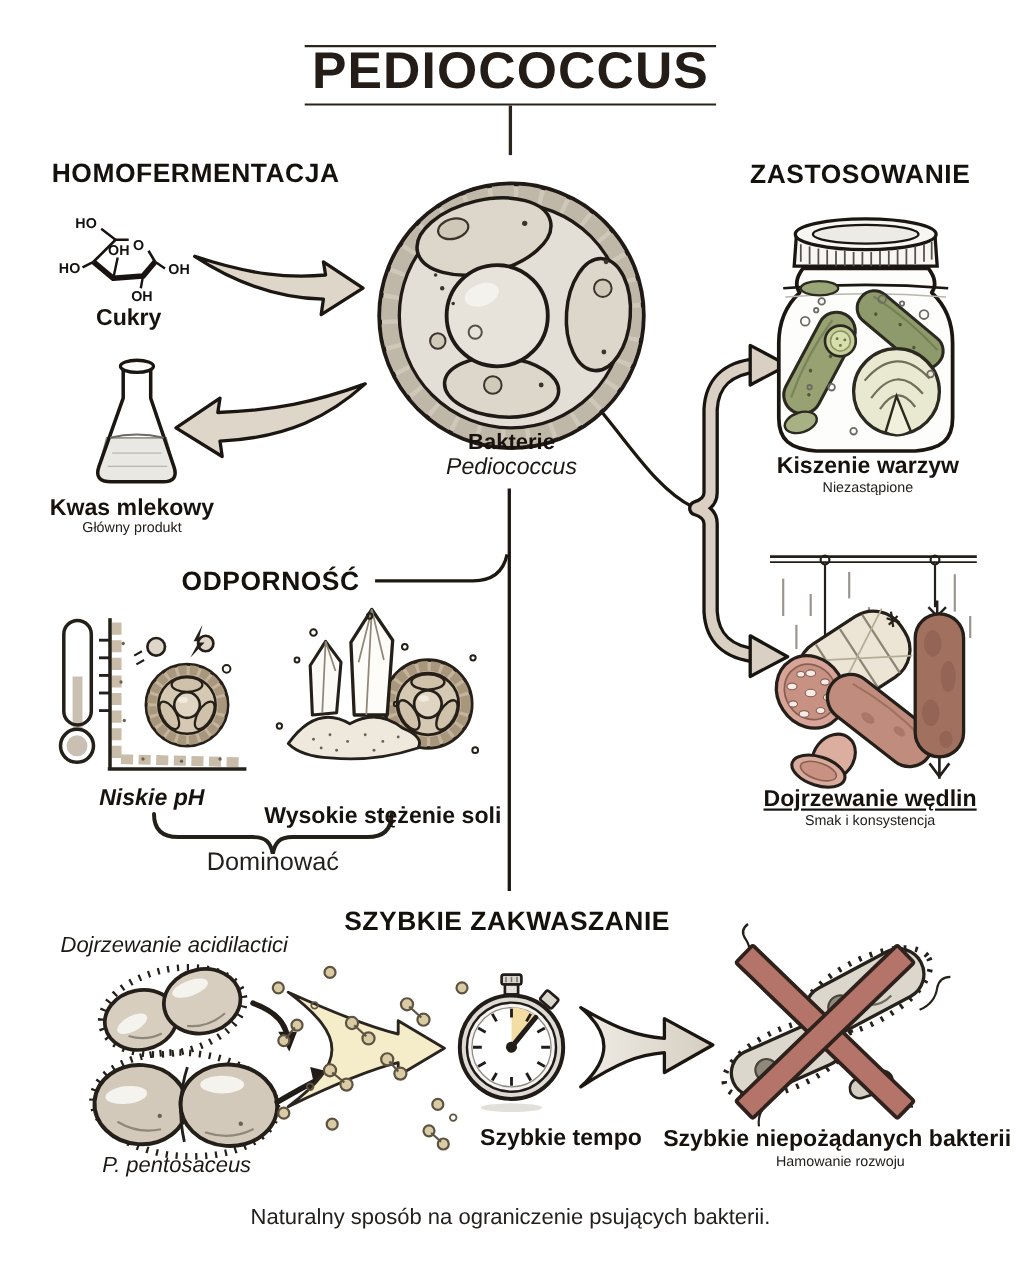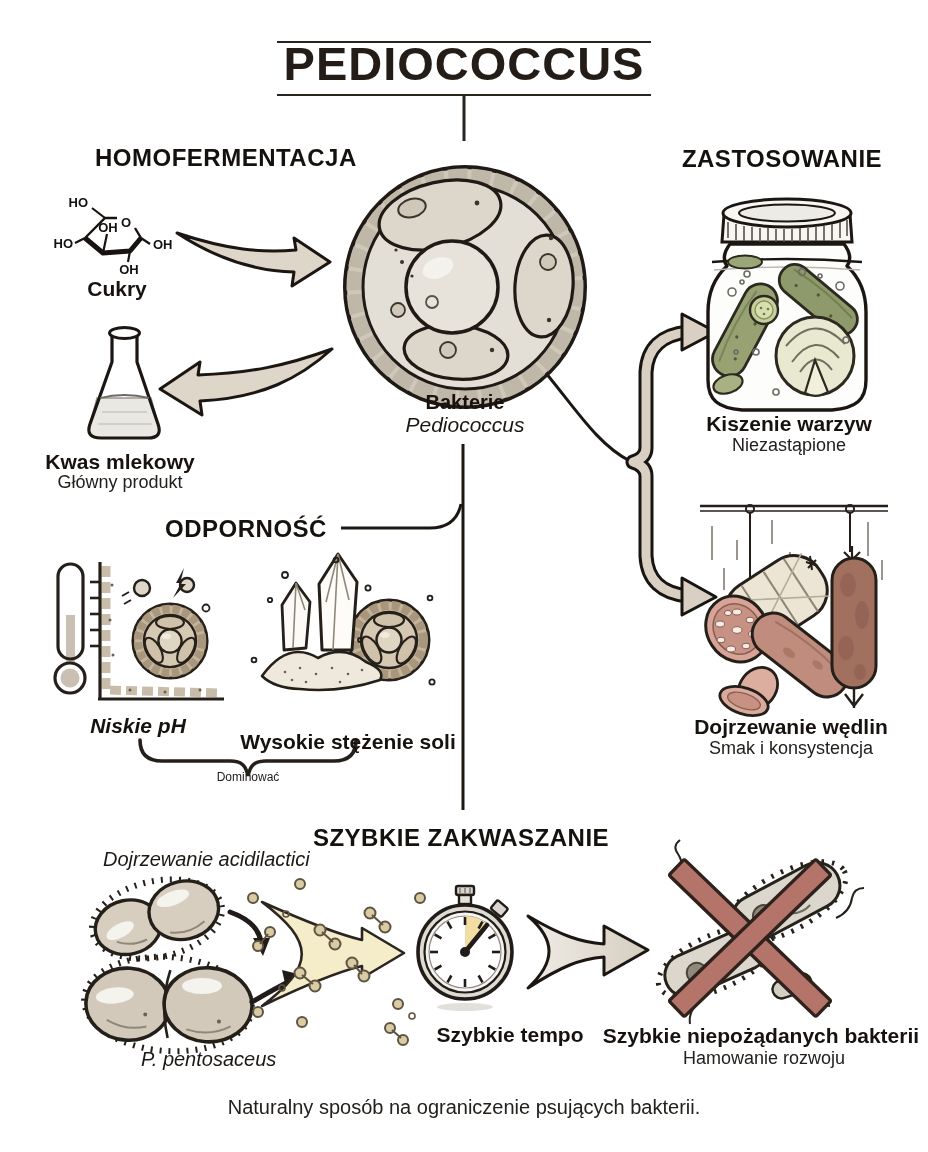--- a/index.html
+++ b/index.html
@@ -1,24 +1,24 @@
 <!DOCTYPE html>
 <html><head>
 <meta charset="utf-8">
 <style>
   html,body{margin:0;padding:0;background:#ffffff;}
   .canvas{position:relative;width:928px;height:1152px;background:#ffffff;overflow:hidden;
           font-family:"Liberation Sans", sans-serif;color:#17120e;}
   svg.art{position:absolute;left:0;top:0;}
   .lbl{position:absolute;white-space:nowrap;transform:translateX(-50%);text-align:center;}
-  .lbl-l{position:absolute;white-space:nowrap;margin-left:48px;}
+  .lbl-l{position:absolute;white-space:nowrap;}
   .title{font-size:47px;font-weight:bold;letter-spacing:1px;color:#241c16;}
   .h1{font-size:24px;font-weight:bold;letter-spacing:.5px;color:#15110d;}
   .b{font-size:21px;font-weight:bold;color:#17120e;}
-  .s{font-size:18px;font-weight:normal;color:#23201d;}
+  .s{font-size:13px;font-weight:normal;color:#23201d;}
   .i{font-size:20px;font-style:italic;color:#1c1814;}
   .molecule-text{font-size:13px;font-weight:bold;fill:#141210;}
 </style>
 </head>
 <body>
 
 <div class="canvas">
 
 <svg class="art" width="928" height="1152" viewBox="0 0 928 1152">
   <defs>
@@ -446,27 +446,27 @@
 <div class="lbl b" style="left:117px;top:277px;">Cukry</div>
 <div class="lbl b" style="left:120px;top:450px;">Kwas mlekowy</div>
 <div class="lbl s" style="left:120px;top:472px;">Główny produkt</div>
 
 <div class="lbl b" style="left:465px;top:391px;font-size:20px;">Bakterie</div>
 <div class="lbl i" style="left:465px;top:413px;font-size:21px;">Pediococcus</div>
 
 <div class="lbl h1" style="left:782px;top:145px;">ZASTOSOWANIE</div>
 <div class="lbl b" style="left:789px;top:412px;">Kiszenie warzyw</div>
 <div class="lbl s" style="left:789px;top:435px;">Niezastąpione</div>
-<div class="lbl b" style="left:791px;top:715px;">Dojrzewanie wędlin</div>
+<div class="lbl b" style="left:791px;top:715px;text-decoration:underline;">Dojrzewanie wędlin</div>
 <div class="lbl s" style="left:791px;top:738px;">Smak i konsystencja</div>
 
 <div class="lbl h1" style="left:246px;top:515px;">ODPORNOŚĆ</div>
 <div class="lbl b" style="left:138px;top:714px;font-style:italic;">Niskie pH</div>
 <div class="lbl b" style="left:348px;top:730px;">Wysokie stężenie soli</div>
-<div class="lbl s" style="left:248px;top:770px;font-size:12px;">Dominować</div>
+<div class="lbl s" style="left:248px;top:770px;font-size:23px;">Dominować</div>
 
 <div class="lbl h1" style="left:461px;top:824px;">SZYBKIE ZAKWASZANIE</div>
 <div class="lbl-l i" style="left:55px;top:848px;">Dojrzewanie acidilactici</div>
 <div class="lbl-l i" style="left:93px;top:1048px;">P. pentosaceus</div>
 <div class="lbl b" style="left:462px;top:1023px;margin-left:48px;">Szybkie tempo</div>
 <div class="lbl b" style="left:761px;top:1024px;">Szybkie niepożądanych bakterii</div>
 <div class="lbl s" style="left:764px;top:1048px;">Hamowanie rozwoju</div>
 
 <div class="lbl s" style="left:464px;top:1096px;font-size:20px;">Naturalny sposób na ograniczenie psujących bakterii.</div>
 

